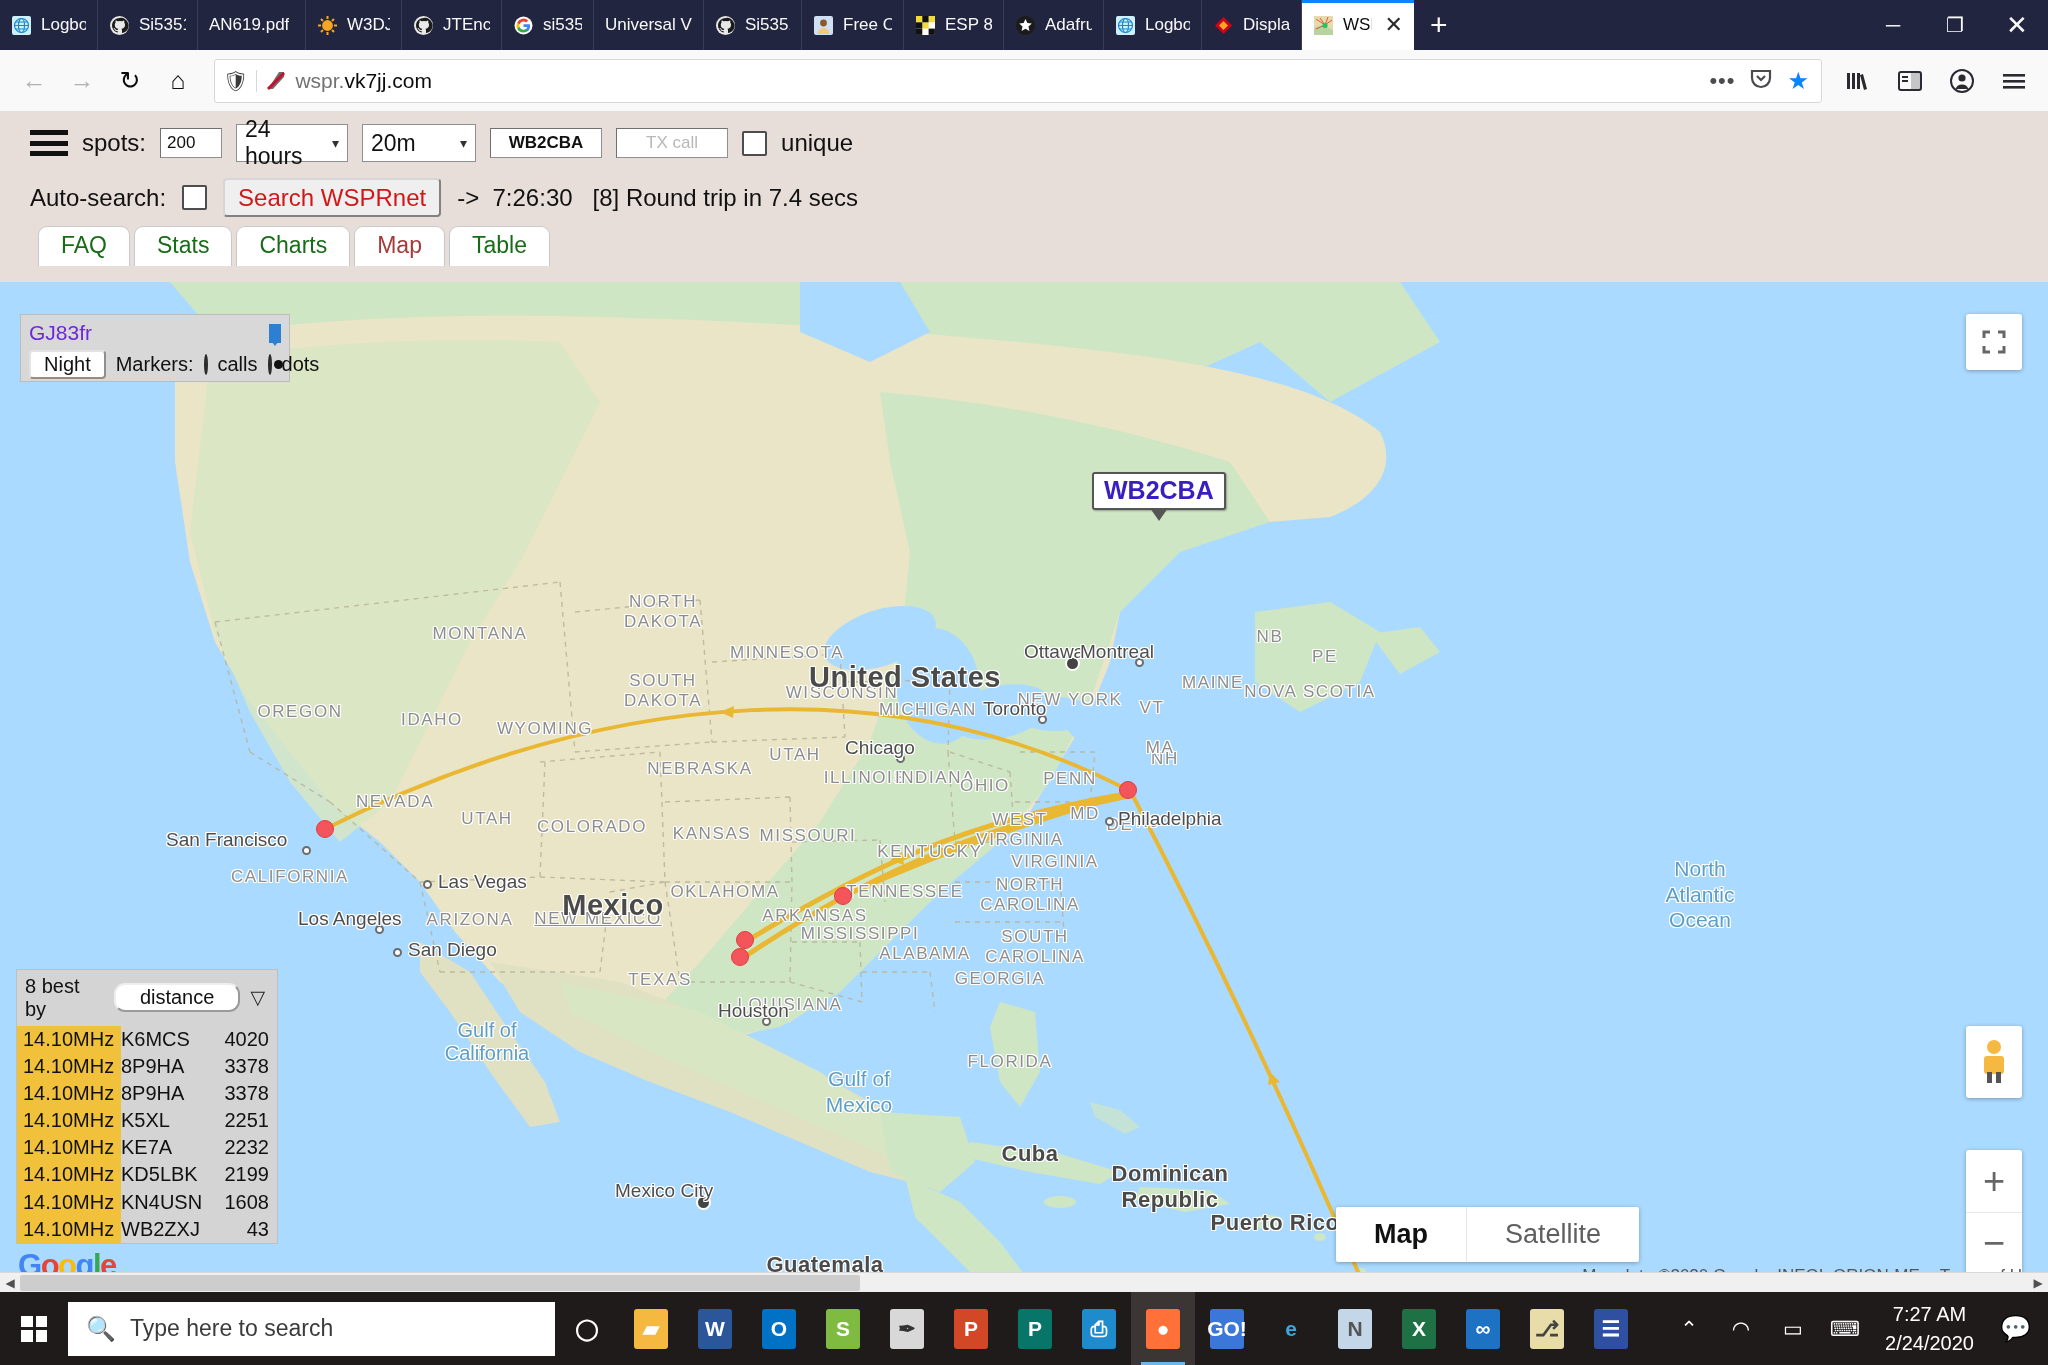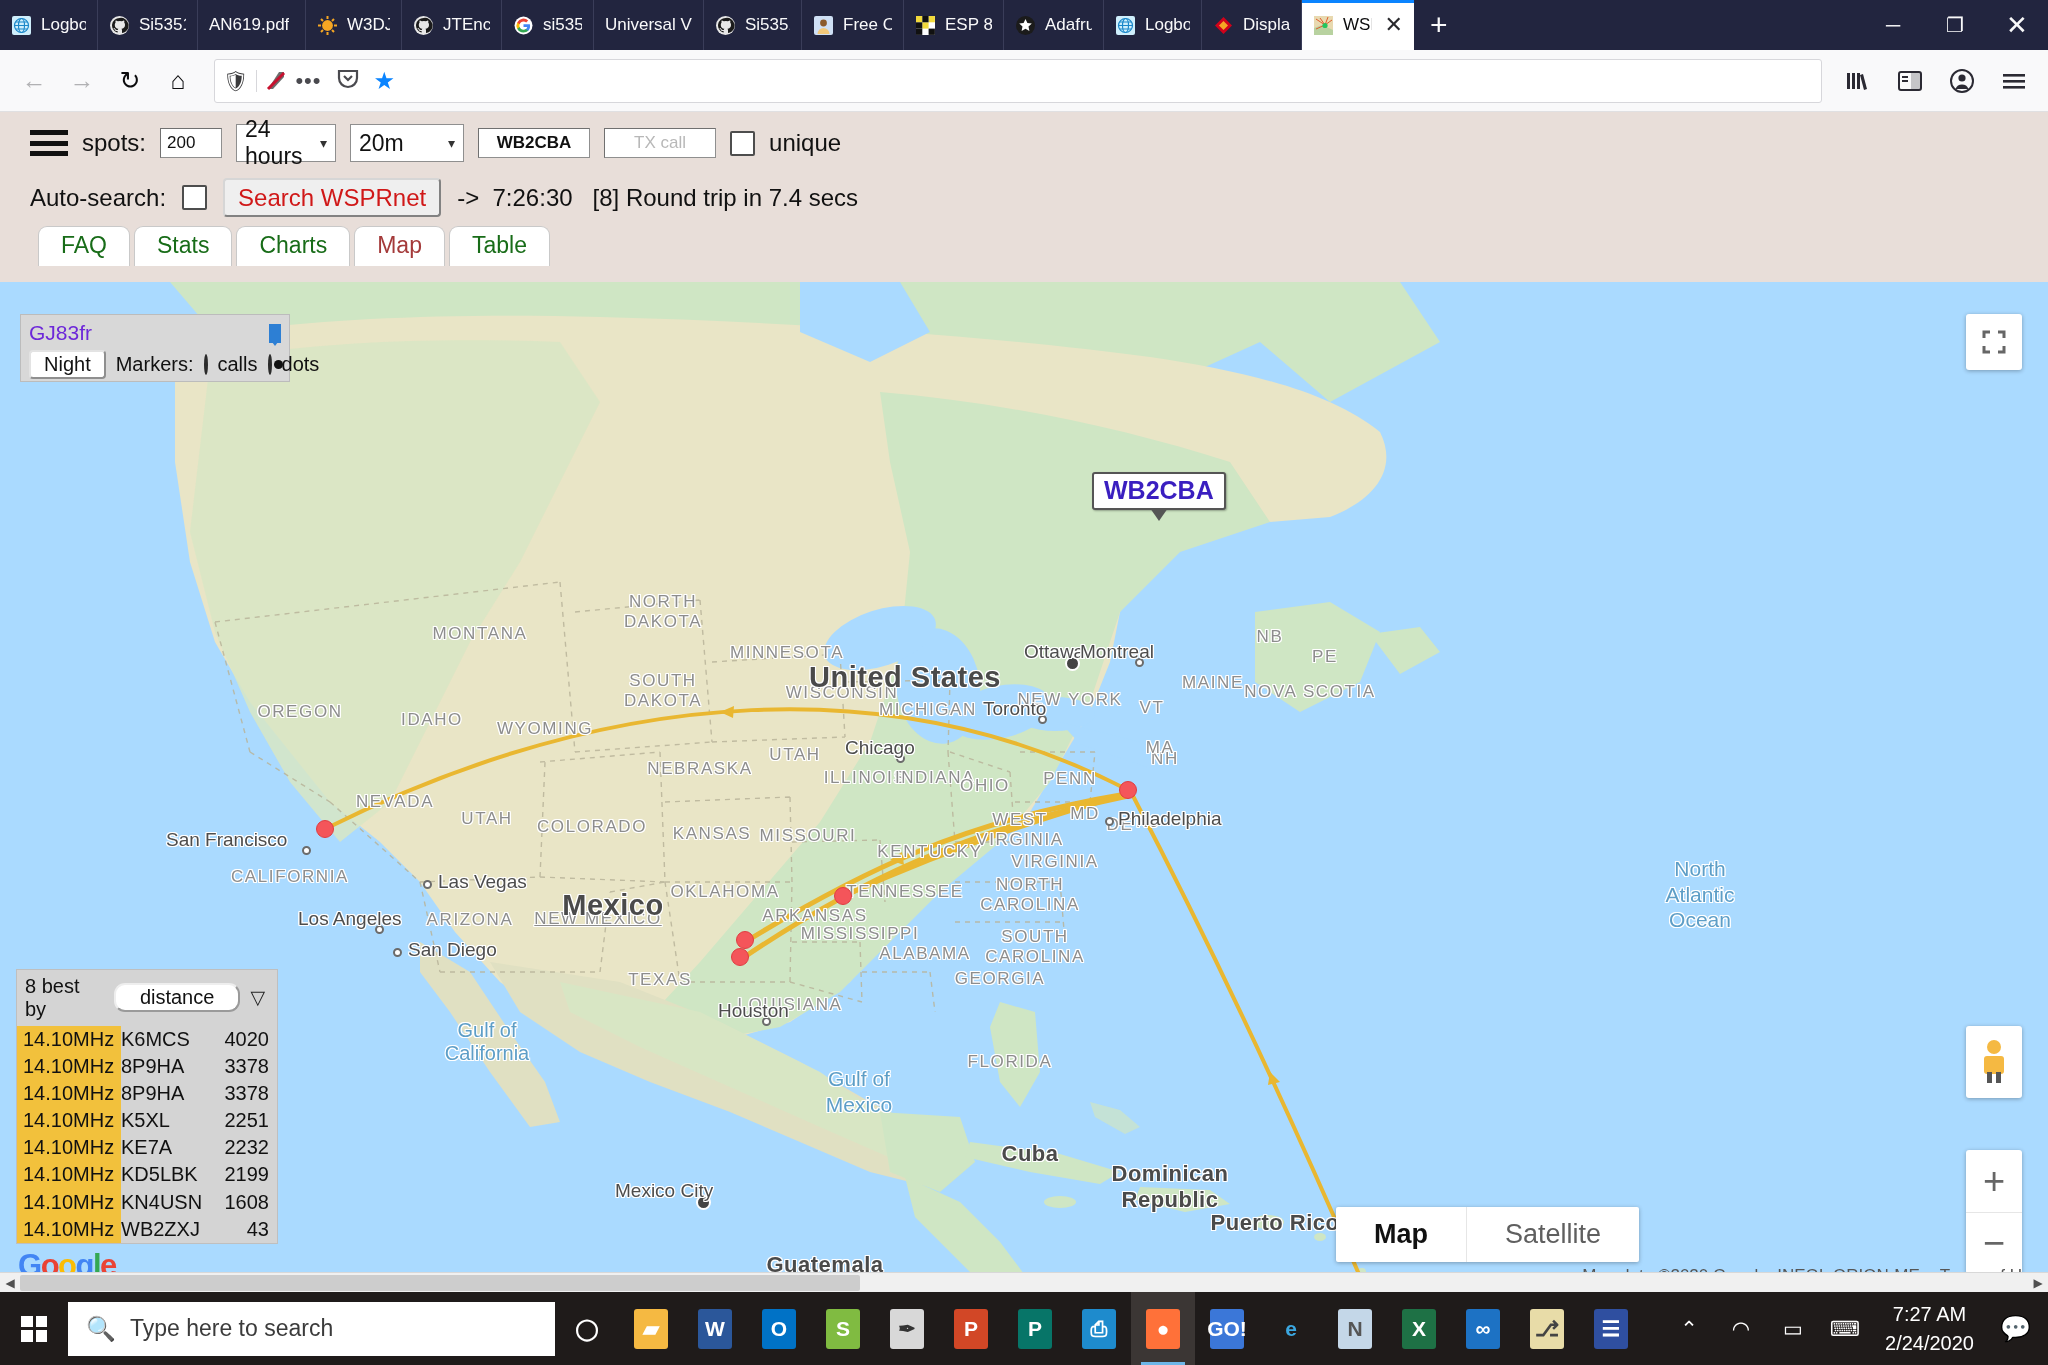--- a/index.html
+++ b/index.html
@@ -80,21 +80,21 @@
     height:30px; border:1px solid #8f8f8f; background:#fff; font-size:17px;
     padding:0 6px; font-family:"Liberation Sans",sans-serif; color:#111;
     border-top-color:#707070; border-left-color:#707070;
   }
   #spotsbox { width:62px; }
   .tsel {
     height:38px; border:1px solid #8f8f8f; background:#fff; font-size:23px;
     padding:0 8px; color:#111; display:flex; align-items:center; justify-content:space-between;
     gap:16px; font-family:"Liberation Sans",sans-serif;
   }
-  #hoursel { width:100px; }
+  #hoursel { width:112px; }
   #bandsel { width:114px; }
   .chev { font-size:14px; color:#333; }
   #rxcall { width:112px; text-align:center; font-weight:bold; }
   #txcall { width:112px; text-align:center; color:#b8b8b8; }
   .chk { width:25px; height:25px; border:2px solid #4d4d4d; background:#fff; border-radius:2px; }
 
   .row2 { position:absolute; left:30px; top:66px; display:flex; align-items:center; gap:16px; }
   .searchbtn {
     height:39px; padding:0 13px; background:#efefef; border:2px outset #d6d6d6;
     border-radius:4px; color:#d01818; font-size:24px; display:flex; align-items:center;
@@ -390,20 +390,21 @@
     <div class="navbtn">⌂</div>
     <div class="urlbar">
       <span class="shield">🛡</span>
       <span class="sep"></span>
       <span class="noscript">
         <svg width="22" height="22" viewBox="0 0 22 22">
             <path d="M3 19 L14 2 L19 2 L19 7 L8 19 Z" fill="#6d6d6d"></path>
             <path d="M3 19 L19 3" stroke="#c8102e" stroke-width="3"></path>
           </svg>
       </span>
+      <span class="urltext"><span class="dim">wspr.</span><span>vk7jj.com</span></span>
       <span class="urlicons">
         <span class="dots3">•••</span>
         <span class="pocket">
           <svg width="24" height="24" viewBox="0 0 24 24">
               <path d="M3 5h18v7a9 9 0 0 1-18 0z" fill="none" stroke="#4a4a4f" stroke-width="2.2"></path>
               <path d="M8 10l4 4 4-4" fill="none" stroke="#4a4a4f" stroke-width="2.2"></path>
             </svg>
         </span>
         <span class="star">★</span>
       </span>

